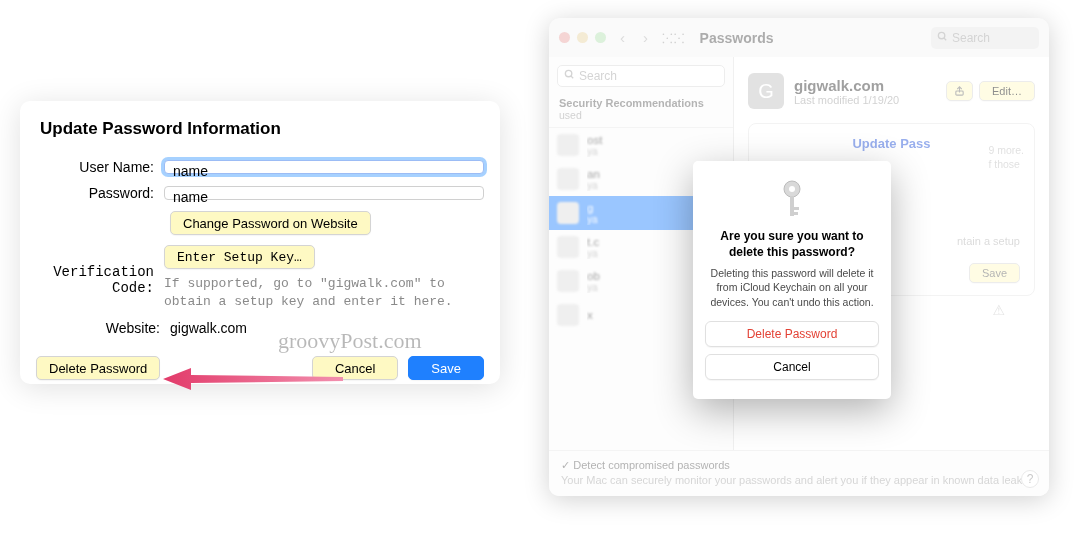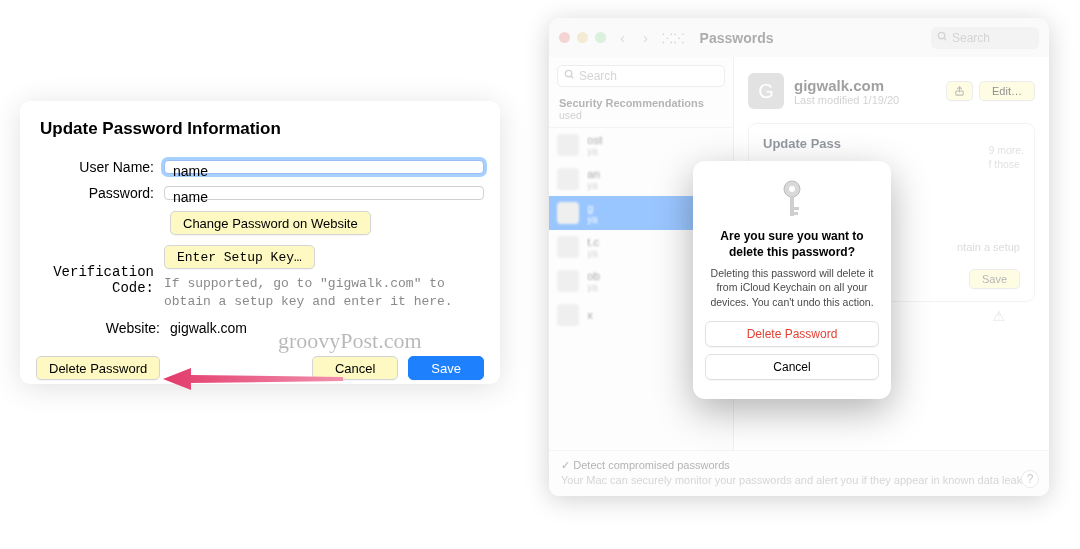--- a/index.html
+++ b/index.html
@@ -236,21 +236,21 @@
   .site-name { font-size: 15px; font-weight: 600; color: #2d2d2d; }
   .last-mod { font-size: 11px; color: #9b9b9b; }
   .head-btns { margin-left: auto; display: flex; gap: 6px; }
   .up-card {
     border: 1px solid #e4e4e4;
     border-radius: 8px;
     padding: 12px 14px;
     font-size: 12px;
     color: #5a5a5a;
   }
-  .up-card-title { font-weight: 600; color: #0f172a; margin-bottom: 24px; font-size: 13px; }
+  .up-card-title { font-weight: 600; color: #1d4ed8; margin-bottom: 18px; font-size: 13px; text-align: center; }
   .up-row { margin: 8px 0; }
   .partial-hint { color: #b0b0b0; font-size: 11px; }
   .up-btnrow { display: flex; gap: 8px; margin-top: 16px; }
   .up-btnrow .spacer { flex: 1; }
   .warn-row { margin-top: 6px; display:flex; justify-content:flex-end; padding-right:30px; font-size: 14px; color:#bfbfbf; }
   .bottom-info {
     position: absolute;
     left: -185px;
     right: 0;
     bottom: 0;
@@ -277,21 +277,21 @@
     background: #fff;
   }
 
   
   .alert {
     position: absolute;
     left: 144px;
     top: 143px;
     width: 198px;
     background: #fff;
-    border-radius: 12px;
+    border-radius: 5px;
     box-shadow: 0 12px 38px rgba(0,0,0,0.3);
     padding: 18px 12px 12px 12px;
     z-index: 10;
     text-align: center;
   }
   .key-icon-wrap { display: flex; justify-content: center; margin-bottom: 10px; }
   .alert-title { font-size: 12px; font-weight: 700; line-height: 1.3; margin-bottom: 6px; padding: 0 4px; }
   .alert-msg { font-size: 10.5px; color: #4a4a4a; line-height: 1.35; margin-bottom: 12px; padding: 0 2px; }
   .alert-btn {
     width: 100%;

